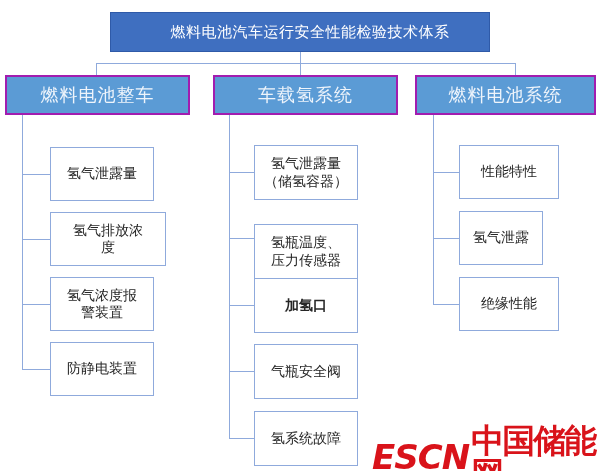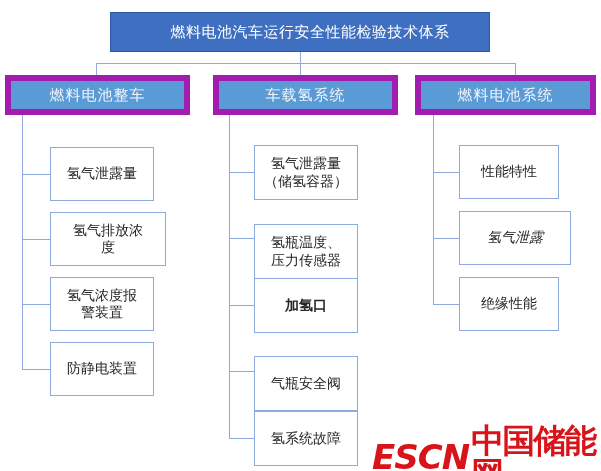--- a/index.html
+++ b/index.html
@@ -38,27 +38,27 @@
     font-size: 15px;
     letter-spacing: 0.5px;
     line-height: 1.2;
   }
 
   
   .node-l2 {
     position: absolute;
     box-sizing: border-box;
     background: #5b9bd5;
-    border: 6px solid #a21caf;
+    border: 2px solid #a21caf;
     color: #eef4fb;
     display: flex;
     align-items: center;
     justify-content: center;
     text-align: center;
-    font-size: 15px;
+    font-size: 18px;
     letter-spacing: 1px;
     line-height: 1.2;
   }
 
   
   .node-leaf {
     position: absolute;
     box-sizing: border-box;
     background: #ffffff;
     border: 1.2px solid #8faadc;
@@ -148,39 +148,39 @@
     <span>氢气泄露量
 （储氢容器）</span>
   </div>
   <div class="node-leaf" style="left:254px; top:211px; width:104px; height:55px;margin-top:13px;">
     <span>氢瓶温度、
 压力传感器</span>
   </div>
   <div class="node-leaf" style="left:254px; top:278px; width:104px; height:55px;font-weight:bold;">
     <span>加氢口</span>
   </div>
-  <div class="node-leaf" style="left:254px; top:344px; width:104px; height:55px;margin-top:12px;">
+  <div class="node-leaf" style="left:254px; top:344px; width:104px; height:55px;">
     <span>气瓶安全阀</span>
   </div>
   <div class="node-leaf" style="left:254px; top:411px; width:104px; height:55px;">
     <span>氢系统故障</span>
   </div>
 
   <div class="node-l2" style="left:415px; top:75px; width:181px; height:40px;">
     <span>燃料电池系统</span>
   </div>
   <div class="conn v" style="left:433px; top:115px; height:190px;"></div>
   <div class="conn h" style="left:433px; top:172px; width:26px;"></div>
   <div class="conn h" style="left:433px; top:238px; width:26px;"></div>
   <div class="conn h" style="left:433px; top:304px; width:26px;"></div>
 
   <div class="node-leaf" style="left:459px; top:145px; width:100px; height:54px;">
     <span>性能特性</span>
   </div>
-  <div class="node-leaf" style="left:459px; top:211px; width:112px; height:54px;font-style:italic;">
+  <div class="node-leaf" style="left:459px; top:211px; width:84px; height:54px;">
     <span>氢气泄露</span>
   </div>
   <div class="node-leaf" style="left:459px; top:277px; width:100px; height:54px;text-align:right;">
     <span>绝缘性能</span>
   </div>
 
   <div class="logo" style="left:372px; top:424px;">
     <span>ESCN</span>
     <span class="logo-cn">中国储能网</span>
   </div>

